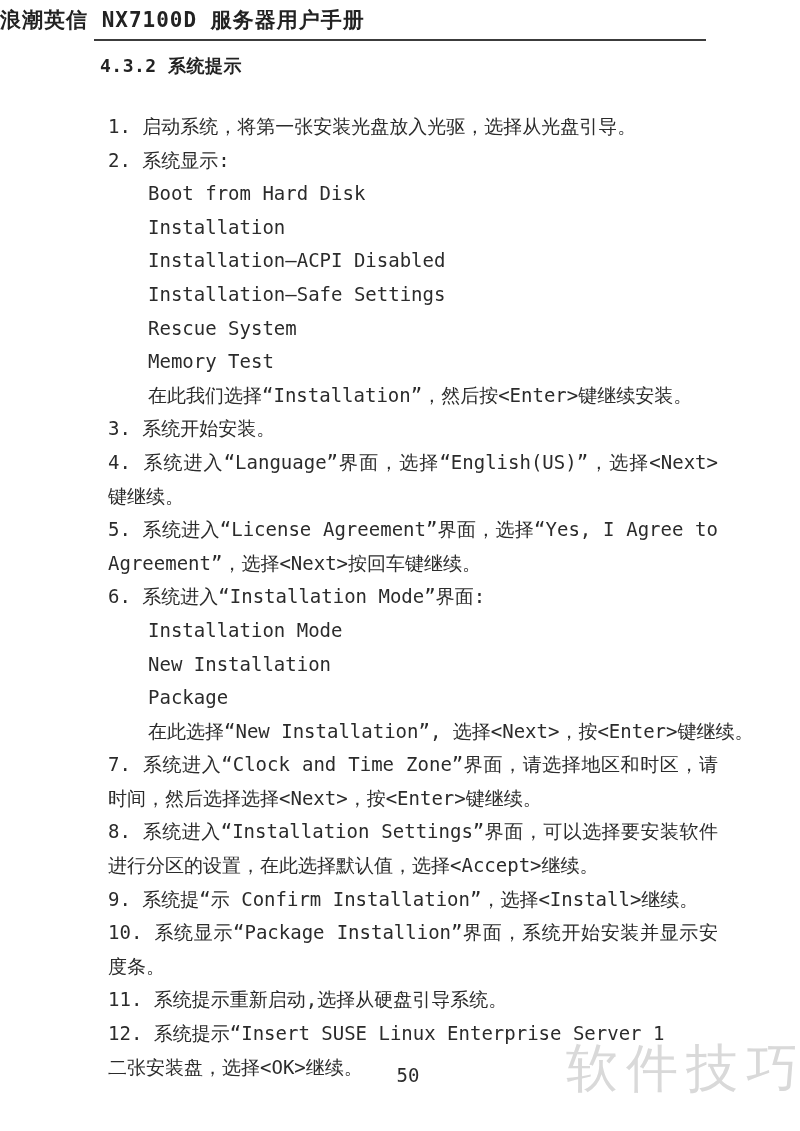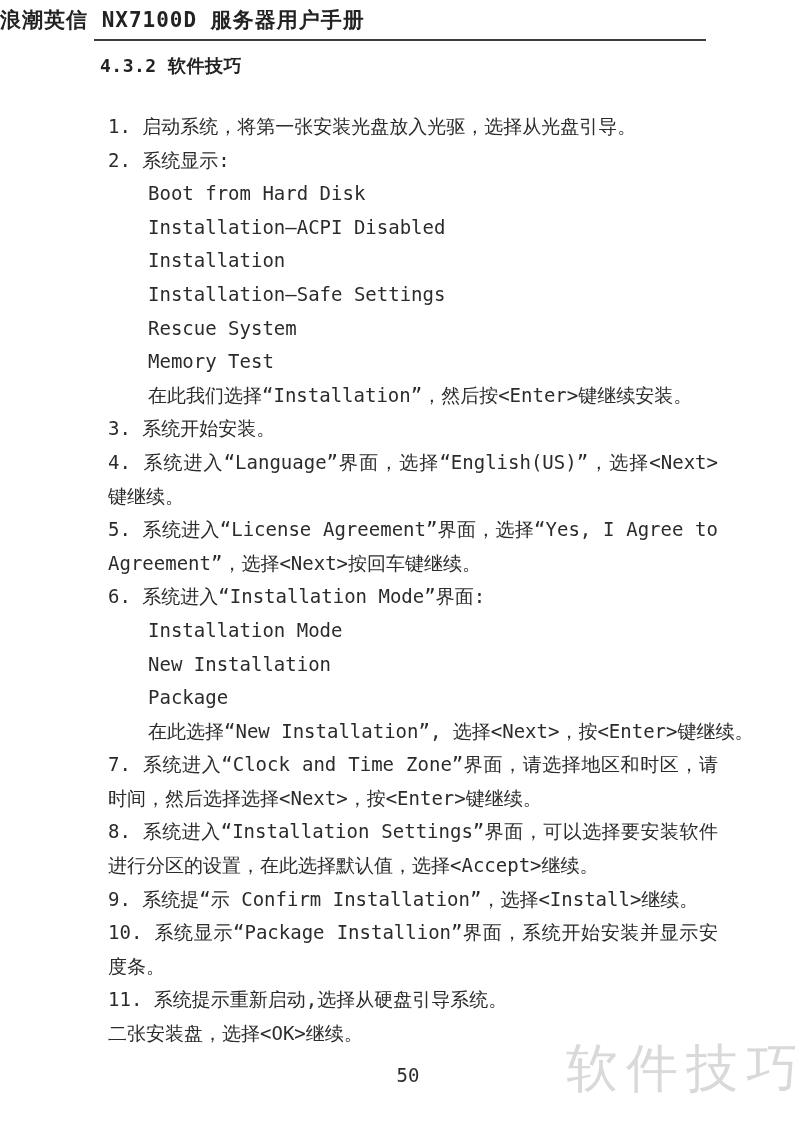--- a/index.html
+++ b/index.html
@@ -87,28 +87,28 @@
   }
 </style>
 </head>
 <body>
 
 <div class="page">
 
   <div class="header-title">浪潮英信 NX7100D 服务器用户手册</div>
   <div class="header-rule"></div>
 
-  <div class="section-heading">4.3.2 软件技巧</div>
+  <div class="section-heading">4.3.2 系统提示</div>
 
   <div class="body-lines">
     <div class="line">1. 启动系统，将第一张安装光盘放入光驱，选择从光盘引导。</div>
     <div class="line">2. 系统显示:</div>
     <div class="line indent">Boot from Hard Disk</div>
+    <div class="line indent">Installation</div>
     <div class="line indent">Installation—ACPI Disabled</div>
-    <div class="line indent">Installation</div>
     <div class="line indent">Installation—Safe Settings</div>
     <div class="line indent">Rescue System</div>
     <div class="line indent">Memory Test</div>
     <div class="line indent">在此我们选择“Installation”，然后按&lt;Enter&gt;键继续安装。</div>
     <div class="line">3. 系统开始安装。</div>
     <div class="line full">4. 系统进入“Language”界面，选择“English(US)”，选择&lt;Next&gt;按回车</div>
     <div class="line">键继续。</div>
     <div class="line full">5. 系统进入“License Agreement”界面，选择“Yes, I Agree to the License</div>
     <div class="line">Agreement”，选择&lt;Next&gt;按回车键继续。</div>
     <div class="line">6. 系统进入“Installation Mode”界面:</div>
@@ -117,20 +117,21 @@
     <div class="line indent">Package</div>
     <div class="line indent">在此选择“New Installation”, 选择&lt;Next&gt;，按&lt;Enter&gt;键继续。</div>
     <div class="line full">7. 系统进入“Clock and Time Zone”界面，请选择地区和时区，请设置</div>
     <div class="line">时间，然后选择选择&lt;Next&gt;，按&lt;Enter&gt;键继续。</div>
     <div class="line full">8. 系统进入“Installation Settings”界面，可以选择要安装软件包和</div>
     <div class="line">进行分区的设置，在此选择默认值，选择&lt;Accept&gt;继续。</div>
     <div class="line">9. 系统提“示 Confirm Installation”，选择&lt;Install&gt;继续。</div>
     <div class="line full">10. 系统显示“Package Installion”界面，系统开始安装并显示安装进</div>
     <div class="line">度条。</div>
     <div class="line">11. 系统提示重新启动,选择从硬盘引导系统。</div>
+    <div class="line">12. 系统提示“Insert SUSE Linux Enterprise Server 1</div>
     <div class="line">二张安装盘，选择&lt;OK&gt;继续。</div>
   </div>
 
   <div class="page-number">50</div>
 
   <div class="watermark">软件技巧</div>
 
 </div>
 
 </body></html>

